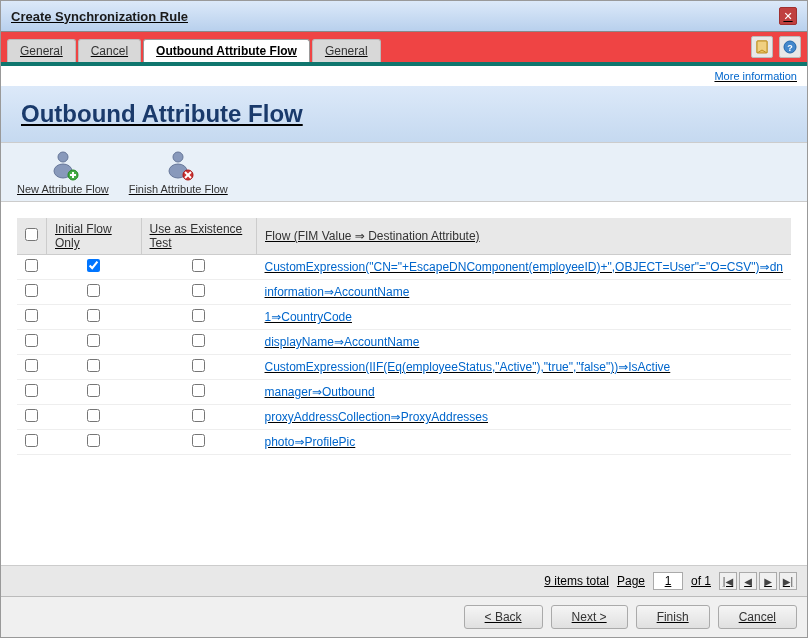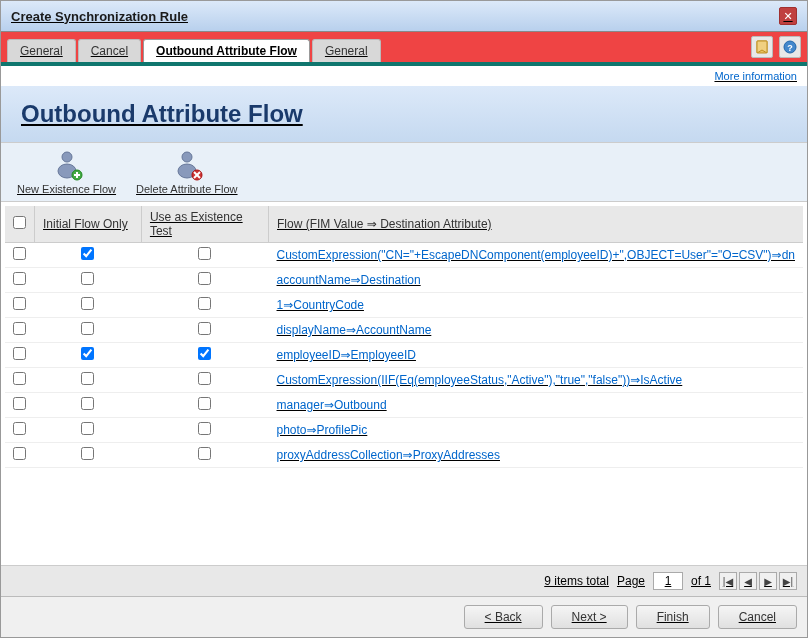--- a/index.html
+++ b/index.html
@@ -149,21 +149,21 @@
     }
 
     .toolbar-label {
       font-size: 11px;
       color: #333;
     }
 
     .table-container {
       flex: 1;
       overflow-y: auto;
-      padding: 4px;
+      padding: 16px;
     }
 
     table {
       width: 100%;
       border-collapse: collapse;
     }
 
     thead tr {
       background: #e8e8e8;
       border-bottom: 1px solid #ccc;
@@ -302,35 +302,35 @@
           <svg width="32" height="32" viewBox="0 0 32 32">
 
             <circle cx="16" cy="8" r="5" fill="#8899bb" stroke="#667799" stroke-width="1"></circle>
             <ellipse cx="16" cy="22" rx="9" ry="7" fill="#8899bb" stroke="#667799" stroke-width="1"></ellipse>
 
             <circle cx="26" cy="26" r="5" fill="#44aa44" stroke="#228822" stroke-width="1"></circle>
             <line x1="26" y1="23" x2="26" y2="29" stroke="white" stroke-width="2"></line>
             <line x1="23" y1="26" x2="29" y2="26" stroke="white" stroke-width="2"></line>
           </svg>
         </div>
-        <span class="toolbar-label">New Existence Flow</span>
+        <span class="toolbar-label">New Attribute Flow</span>
       </div>
       <div class="toolbar-btn">
         <div class="toolbar-icon">
           <svg width="32" height="32" viewBox="0 0 32 32">
 
             <circle cx="16" cy="8" r="5" fill="#8899bb" stroke="#667799" stroke-width="1"></circle>
             <ellipse cx="16" cy="22" rx="9" ry="7" fill="#8899bb" stroke="#667799" stroke-width="1"></ellipse>
 
             <circle cx="26" cy="26" r="5" fill="#cc3333" stroke="#aa1111" stroke-width="1"></circle>
             <line x1="23" y1="23" x2="29" y2="29" stroke="white" stroke-width="2"></line>
             <line x1="29" y1="23" x2="23" y2="29" stroke="white" stroke-width="2"></line>
           </svg>
         </div>
-        <span class="toolbar-label">Delete Attribute Flow</span>
+        <span class="toolbar-label">Finish Attribute Flow</span>
       </div>
     </div>
 
     <div class="table-container">
       <table>
         <thead>
           <tr>
             <th style="width:24px;">
               <input type="checkbox" style="">
             </th>
@@ -343,63 +343,57 @@
         <tr>
               <td style="text-align: center;"><input type="checkbox" style=""></td>
               <td style="text-align: center;"><input type="checkbox" checked="" style=""></td>
               <td style="text-align: center;"><input type="checkbox" style=""></td>
               <td class="flow-col">CustomExpression("CN="+EscapeDNComponent(employeeID)+",OBJECT=User"="O=CSV")⇒dn</td>
             </tr>
             <tr>
               <td style="text-align: center;"><input type="checkbox" style=""></td>
               <td style="text-align: center;"><input type="checkbox" style=""></td>
               <td style="text-align: center;"><input type="checkbox" style=""></td>
-              <td class="flow-col">accountName⇒Destination</td>
+              <td class="flow-col">information⇒AccountName</td>
             </tr>
             <tr>
               <td style="text-align: center;"><input type="checkbox" style=""></td>
               <td style="text-align: center;"><input type="checkbox" style=""></td>
               <td style="text-align: center;"><input type="checkbox" style=""></td>
               <td class="flow-col">1⇒CountryCode</td>
             </tr>
             <tr>
               <td style="text-align: center;"><input type="checkbox" style=""></td>
               <td style="text-align: center;"><input type="checkbox" style=""></td>
               <td style="text-align: center;"><input type="checkbox" style=""></td>
               <td class="flow-col">displayName⇒AccountName</td>
             </tr>
             <tr>
               <td style="text-align: center;"><input type="checkbox" style=""></td>
-              <td style="text-align: center;"><input type="checkbox" checked="" style=""></td>
-              <td style="text-align: center;"><input type="checkbox" checked="" style=""></td>
-              <td class="flow-col">employeeID⇒EmployeeID</td>
-            </tr>
-            <tr>
-              <td style="text-align: center;"><input type="checkbox" style=""></td>
               <td style="text-align: center;"><input type="checkbox" style=""></td>
               <td style="text-align: center;"><input type="checkbox" style=""></td>
               <td class="flow-col">CustomExpression(IIF(Eq(employeeStatus,"Active"),"true","false"))⇒IsActive</td>
             </tr>
             <tr>
               <td style="text-align: center;"><input type="checkbox" style=""></td>
               <td style="text-align: center;"><input type="checkbox" style=""></td>
               <td style="text-align: center;"><input type="checkbox" style=""></td>
               <td class="flow-col">manager⇒Outbound</td>
             </tr>
             <tr>
               <td style="text-align: center;"><input type="checkbox" style=""></td>
               <td style="text-align: center;"><input type="checkbox" style=""></td>
               <td style="text-align: center;"><input type="checkbox" style=""></td>
+              <td class="flow-col">proxyAddressCollection⇒ProxyAddresses</td>
+            </tr>
+            <tr>
+              <td style="text-align: center;"><input type="checkbox" style=""></td>
+              <td style="text-align: center;"><input type="checkbox" style=""></td>
+              <td style="text-align: center;"><input type="checkbox" style=""></td>
               <td class="flow-col">photo⇒ProfilePic</td>
-            </tr>
-            <tr>
-              <td style="text-align: center;"><input type="checkbox" style=""></td>
-              <td style="text-align: center;"><input type="checkbox" style=""></td>
-              <td style="text-align: center;"><input type="checkbox" style=""></td>
-              <td class="flow-col">proxyAddressCollection⇒ProxyAddresses</td>
             </tr>
           </tbody>
       </table>
     </div>
 
     <div class="pagination-bar">
       <span>9 items total</span>
       <span>Page</span>
       <input class="page-input" type="text" value="1" style="">
       <span>of 1</span>

